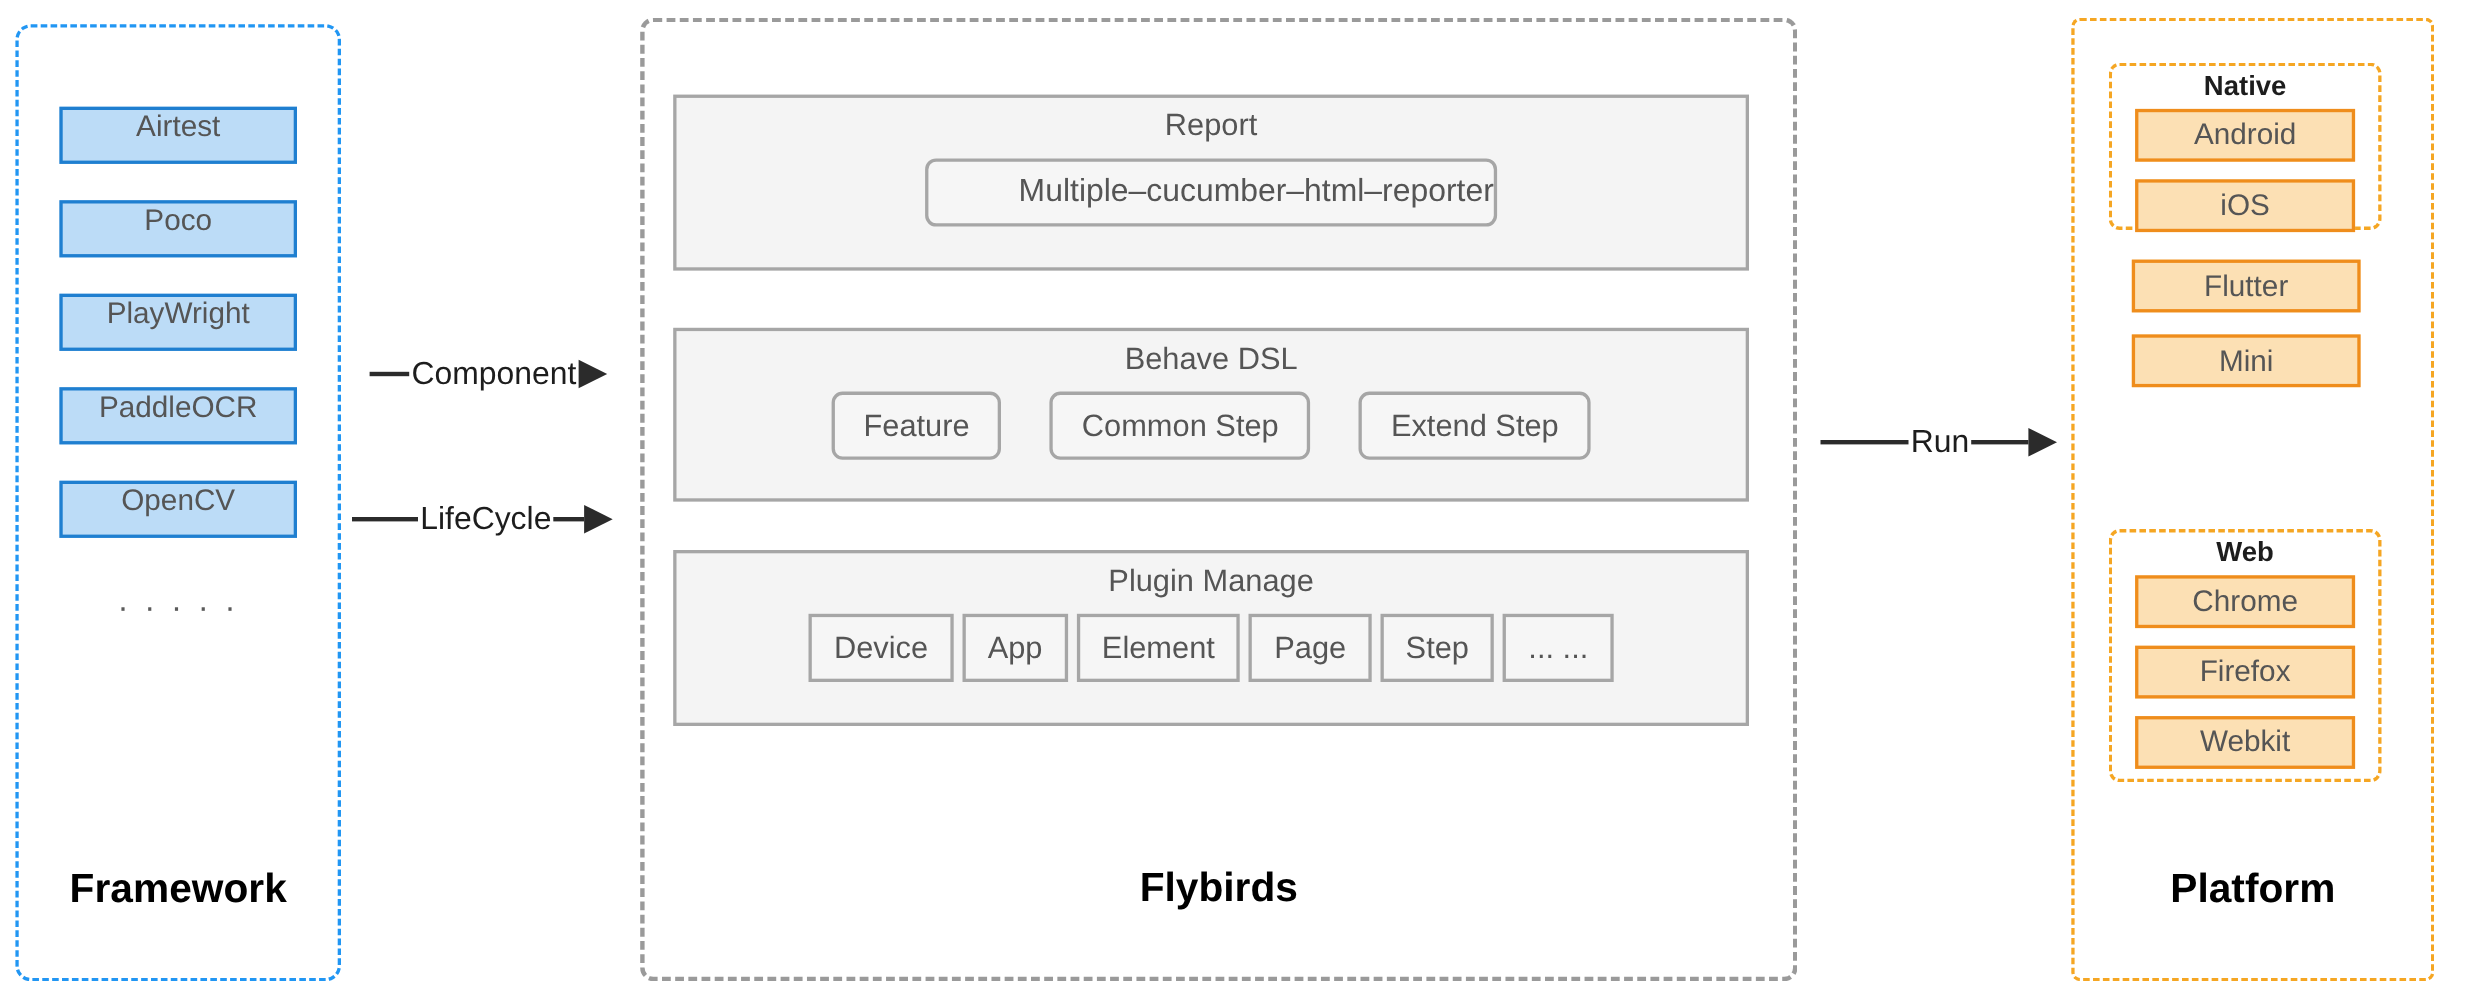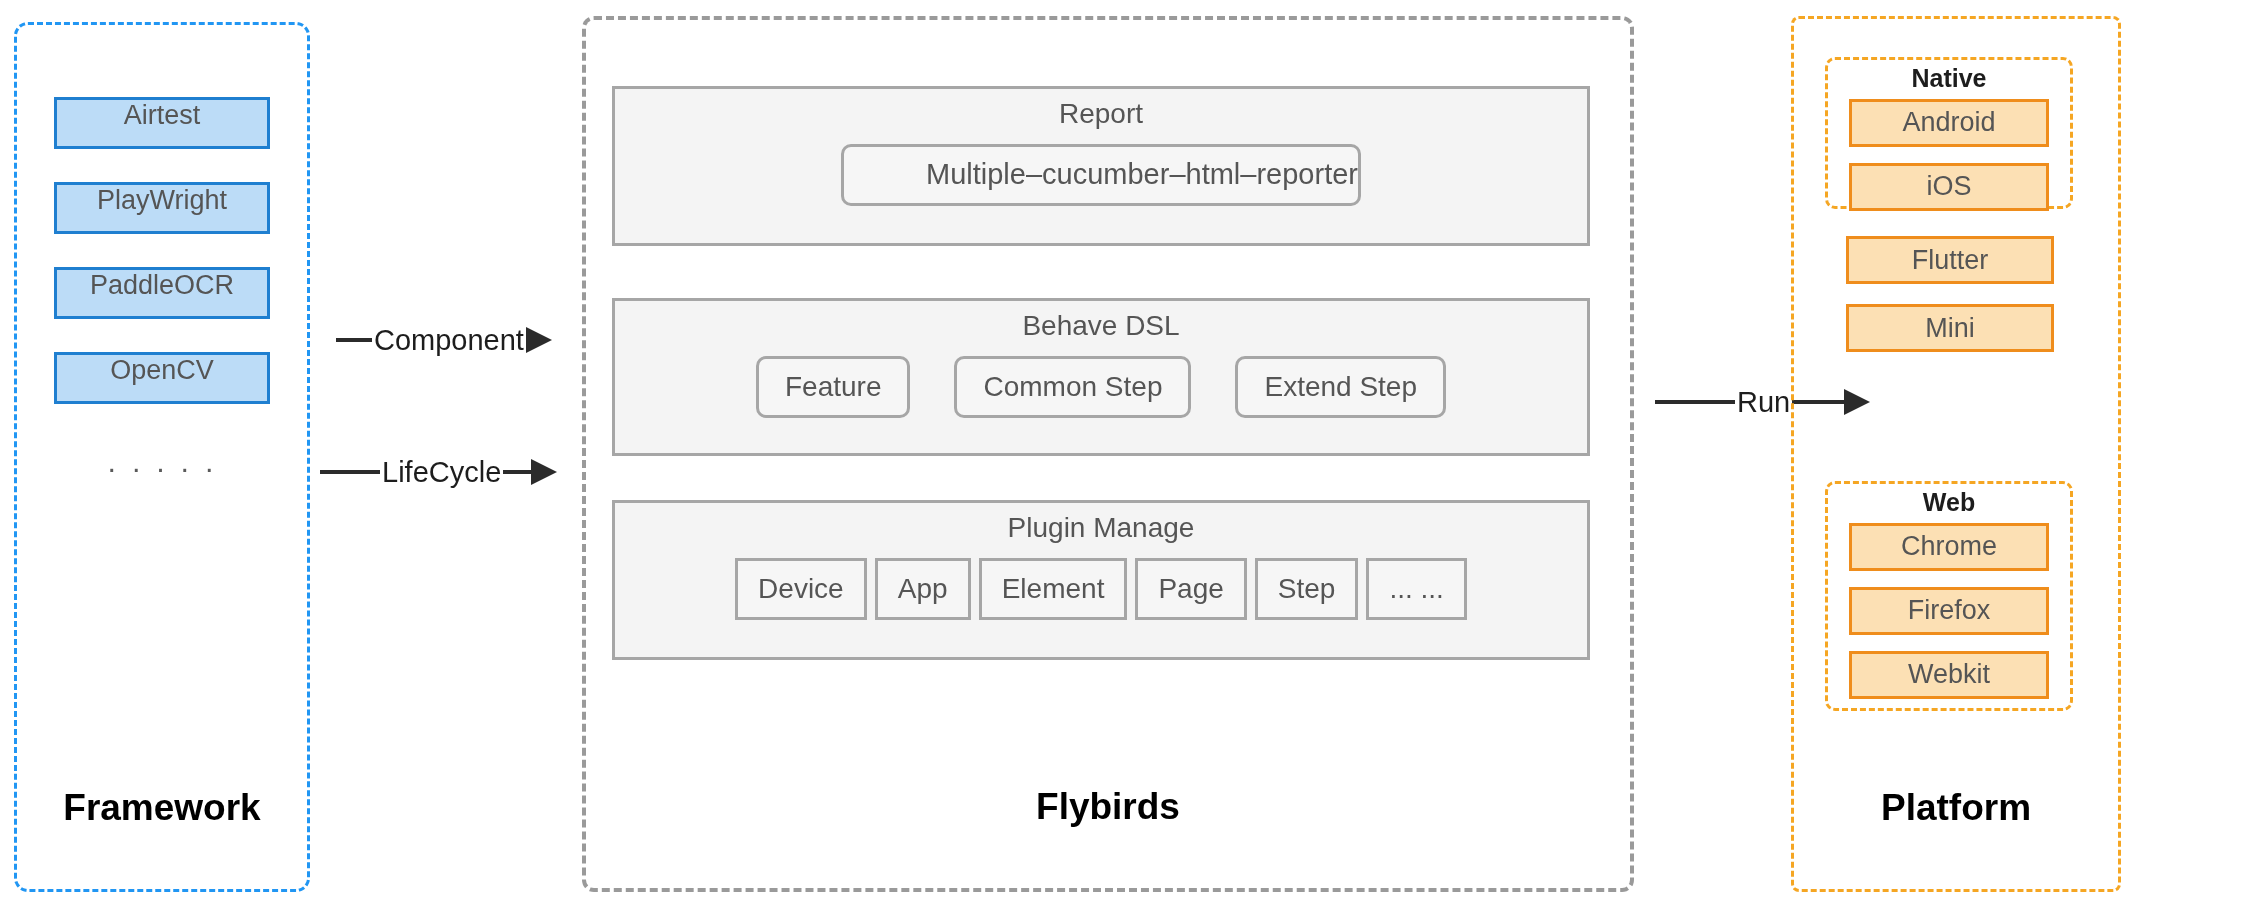--- a/index.html
+++ b/index.html
@@ -151,21 +151,21 @@
   }
   .chip-round  { border-radius: 10px; }
   .chip-report { width: 520px; height: 62px; font-size: 29px; }
   .chip-behave { height: 62px; padding: 0 26px; min-width: 150px; }
   .row-plugin  { gap: 8px; margin-top: 14px; }
   .chip-plugin { height: 62px; padding: 0 20px; min-width: 96px; }
 
   
   .platform-panel {
     position: absolute;
-    left: 1791px;
+    left: 1883px;
     top: 16px;
     width: 330px;
     height: 876px;
     border: 3px dashed #f5a623;
     border-radius: 8px;
     box-sizing: border-box;
   }
   .pf-group {
     position: absolute;
     left: 31px;
@@ -212,20 +212,23 @@
 <body>
 
 <div class="canvas">
 
   <div class="framework-panel">
     <div class="framework-list">
       <div class="fw-box">
         <span>Airtest</span>
       </div>
       <div class="fw-box">
+        <span>Poco</span>
+      </div>
+      <div class="fw-box">
         <span>PlayWright</span>
       </div>
       <div class="fw-box">
         <span>PaddleOCR</span>
       </div>
       <div class="fw-box">
         <span>OpenCV</span>
       </div>
       <div class="fw-dots">· · · · ·</div>
     </div>

